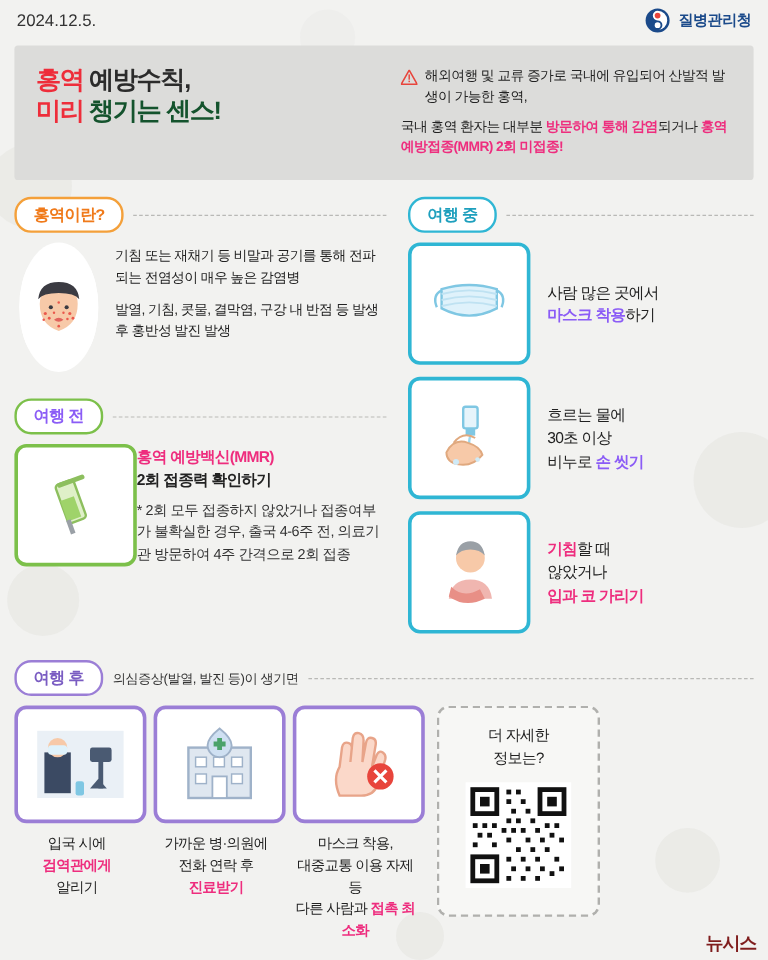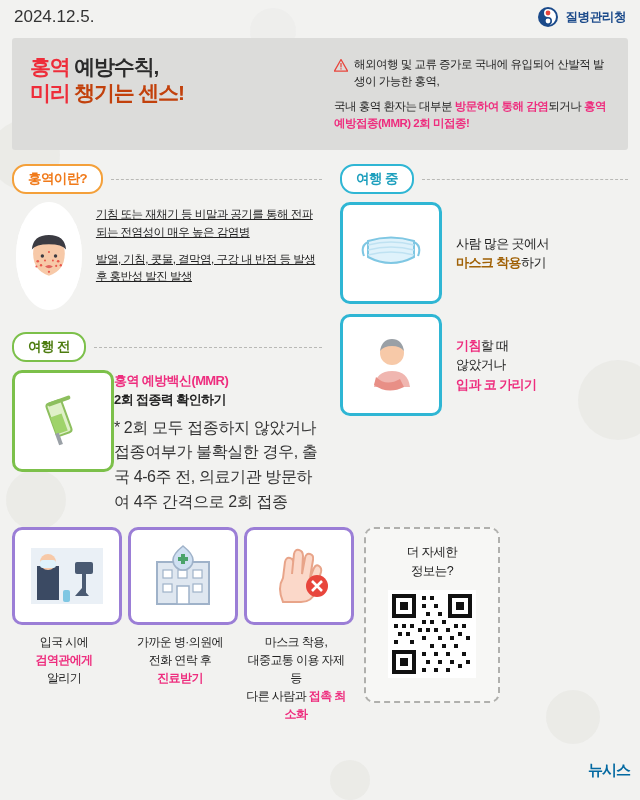--- a/index.html
+++ b/index.html
@@ -19,109 +19,109 @@
   .blob.b4{width:60px;height:60px;left:6px;top:470px;}
   .blob.b5{width:54px;height:54px;right:40px;top:690px;}
   .blob.b6{width:40px;height:40px;left:330px;top:760px;}
 
   
   .topbar{
     position:relative;height:34px;
     display:flex;align-items:center;justify-content:space-between;
     padding:0 14px;box-sizing:border-box;
   }
-  .date{font-size:17px;color:#333;}
+  .date{font-size:14px;color:#333;}
   .kdca{display:flex;align-items:center;gap:6px;}
   .kdca-mark{
     width:22px;height:22px;position:relative;display:inline-block;
   }
   .kdca-mark svg{display:block;}
   .kdca-text{font-size:12.5px;color:#1b4a8a;font-weight:bold;letter-spacing:-.4px;}
 
   
   .banner{
     position:relative;margin:4px 12px 0 12px;
     background:#dcdcda;border-radius:3px;
     padding:16px 16px 16px 18px;
     display:flex;gap:14px;box-sizing:border-box;
     height:112px;
   }
   .banner-left{flex:0 0 290px;}
   .ttl1,.ttl2{font-size:21px;font-weight:bold;letter-spacing:-1.2px;line-height:1.25;}
   .ttl1 .red{color:#ee2d3a;}
   .ttl1 .dark{color:#2b2b2b;}
   .ttl2 .red{color:#ee2d3a;}
-  .ttl2 .dark{color:#c2410c;}
+  .ttl2 .dark{color:#14532d;}
   .banner-right{flex:1;padding-top:2px;}
   .warn-row{display:flex;gap:6px;align-items:flex-start;}
   .warn-icon{flex:0 0 14px;margin-top:2px;}
   .banner-p{font-size:11.5px;line-height:1.5;letter-spacing:-.5px;color:#222;}
   .banner-p.second{margin-top:7px;}
   .hl-pink{color:#ee2d7e;font-weight:bold;}
 
   
   .body{position:relative;padding:14px 12px 0 12px;box-sizing:border-box;}
   .cols{display:flex;gap:18px;}
   .colL{width:310px;}
   .colR{flex:1;}
 
   
   .pill-row{display:flex;align-items:center;gap:8px;margin-bottom:8px;}
   .pill{
     border-radius:14px;padding:4px 14px;font-size:13.5px;font-weight:bold;
     letter-spacing:-.6px;background:#fff;border:2px solid #ccc;white-space:nowrap;
   }
   .pill.orange{border-color:#f4a03a;color:#f07a1a;font-family:Liberation Mono, monospace;}
-  .pill.green{border-color:#7cc04a;color:#4d7c0f;}
+  .pill.green{border-color:#7cc04a;color:#8b5cf6;}
   .pill.purple{border-color:#9b7ed6;color:#7a5cc2;}
   .pill.blue{border-color:#2fb6d4;color:#1d9fbd;}
   .dash{flex:1;border-top:1.5px dashed #b9b9b6;height:0;}
   .pill-note{font-size:11px;color:#333;letter-spacing:-.4px;white-space:nowrap;}
 
   
   .measles{display:flex;gap:14px;align-items:flex-start;margin:4px 0 0 4px;}
   .face-wrap{width:108px;height:108px;border-radius:50%;background:#fff;display:flex;align-items:center;justify-content:center;overflow:hidden;}
-  .measles-text{font-size:11.5px;line-height:1.55;letter-spacing:-.5px;color:#222;padding-top:4px;text-decoration:underline;}
+  .measles-text{font-size:11.5px;line-height:1.55;letter-spacing:-.5px;color:#222;padding-top:4px;}
   .measles-text .gap{display:block;height:9px;}
 
   
   .before{display:flex;margin-top:4px;}
   .sq{
     width:96px;height:96px;border-radius:10px;background:#fff;
     display:flex;align-items:center;justify-content:center;flex:0 0 96px;
   }
   .sq.green{border:3px solid #7cc04a;}
   .sq.blue{border:3px solid #2fb6d4;}
   .sq.purple{border:3px solid #9b7ed6;}
   .before-text{padding-top:2px;}
   .bt-hl{font-size:13px;font-weight:bold;color:#ee2d7e;letter-spacing:-.6px;line-height:1.45;}
   .bt-hl .dk{color:#222;}
-  .bt-small{margin-top:6px;font-size:16px;line-height:1.55;letter-spacing:-.4px;color:#333;}
+  .bt-small{margin-top:6px;font-size:12px;line-height:1.55;letter-spacing:-.4px;color:#333;}
 
   
   .during-item{display:flex;gap:14px;align-items:center;margin-bottom:10px;}
   .during-text{font-size:13px;line-height:1.5;letter-spacing:-.6px;color:#222;}
-  .during-text b{color:#a16207;}
+  .during-text b{color:#8b5cf6;}
   .during-text .pinkb{color:#ee2d7e;font-weight:bold;}
 
   
   .after{margin-top:12px;}
   .after-cards{display:flex;gap:12px;margin-top:6px;align-items:flex-start;}
   .card{width:104px;}
   .card .sq{width:104px;height:92px;flex:0 0 104px;}
   .card-cap{margin-top:8px;text-align:center;font-size:12px;line-height:1.5;letter-spacing:-.6px;color:#222;}
   .card-cap .pinkb{color:#ee2d7e;font-weight:bold;}
   .qr-box{
     margin-left:4px;width:136px;height:176px;border:2px dashed #b0b0ad;border-radius:10px;
     background:#f7f7f5;display:flex;flex-direction:column;align-items:center;justify-content:flex-start;
     padding-top:14px;box-sizing:border-box;
   }
   .qr-title{font-size:12.5px;line-height:1.5;letter-spacing:-.6px;text-align:center;color:#222;}
   .qr-code{width:88px;height:88px;margin-top:10px;background:#fff;}
-  .newsis{position:absolute;right:10px;bottom:20px;font-size:15px;font-weight:bold;color:#0369a1;letter-spacing:-1px;}
+  .newsis{position:absolute;right:10px;bottom:4px;font-size:15px;font-weight:bold;color:#7f1d1d;letter-spacing:-1px;}
 </style>
 </head>
 <body>
 
 <div class="blob b1"></div>
 <div class="blob b2"></div>
 <div class="blob b3"></div>
 <div class="blob b4"></div>
 <div class="blob b5"></div>
 <div class="blob b6"></div>
@@ -243,40 +243,63 @@
             <path d="M12 19 q-8 4-4 14" fill="none" stroke="#7fc7e3" stroke-width="2"></path>
             <path d="M58 19 q8 4 4 14" fill="none" stroke="#7fc7e3" stroke-width="2"></path>
           </svg>
         </div>
         <div class="during-text">
           <span>사람 많은 곳에서</span><br>
           <b>마스크 착용</b><span>하기</span>
         </div>
       </div>
 
+      <div class="during-item">
+        <div class="sq blue">
+          <svg width="70" height="64" viewBox="0 0 70 64">
+            <rect x="30" y="6" width="12" height="18" rx="2" fill="#e6f4fb" stroke="#7fc7e3" stroke-width="2"></rect>
+            <rect x="32" y="24" width="8" height="6" fill="#7fc7e3"></rect>
+            <path d="M36 30 q-2 6 0 9" stroke="#9fd8ee" stroke-width="2" fill="none"></path>
+            <path d="M16 44 q6-12 18-8 q10 3 12 10 q-8 10-20 8 q-10-2-10-10z" fill="#f7c9a8" stroke="#e0a97f" stroke-width="1.6"></path>
+            <path d="M22 36 q8-10 18-4" fill="none" stroke="#e0a97f" stroke-width="1.6"></path>
+            <circle cx="24" cy="52" r="2.5" fill="#cfeaf7"></circle>
+            <circle cx="42" cy="50" r="2" fill="#cfeaf7"></circle>
+          </svg>
+        </div>
+        <div class="during-text">
+          <span>흐르는 물에</span><br>
+          <span>30초 이상</span><br>
+          <span>비누로 </span><b>손 씻기</b>
+        </div>
+      </div>
 
       <div class="during-item">
         <div class="sq blue">
           <svg width="70" height="64" viewBox="0 0 70 64">
             <circle cx="36" cy="20" r="12" fill="#f7c9a8"></circle>
             <path d="M24 18 q2-12 12-12 q10 0 12 12 q-4-5-12-5 q-8 0-12 5z" fill="#9aa0a6"></path>
             <path d="M18 54 q2-16 18-16 q16 0 18 16z" fill="#f0b6b0"></path>
             <path d="M20 44 q10 10 24 2 l4 8 q-16 8-30-2z" fill="#e88f86"></path>
           </svg>
         </div>
         <div class="during-text">
           <span class="pinkb">기침</span><span>할 때</span><br>
           <span>않았거나</span><br>
           <span class="pinkb">입과 코 가리기</span>
         </div>
       </div>
     </div>
   </div>
 
   <div class="after">
+    <div class="pill-row">
+      <span class="pill purple">여행 후</span>
+      <span class="pill-note">의심증상(발열, 발진 등)이 생기면</span>
+      <span class="dash"></span>
+    </div>
 
     <div class="after-cards">
 
       <div class="card">
         <div class="sq purple">
           <svg width="80" height="72" viewBox="0 0 80 72">
             <rect x="4" y="8" width="72" height="56" fill="#eaf0f6"></rect>
             <rect x="10" y="26" width="22" height="34" fill="#3b4a63"></rect>
             <circle cx="21" cy="22" r="8" fill="#f7c9a8"></circle>
             <rect x="13" y="20" width="16" height="8" rx="3" fill="#dff2fb"></rect>

